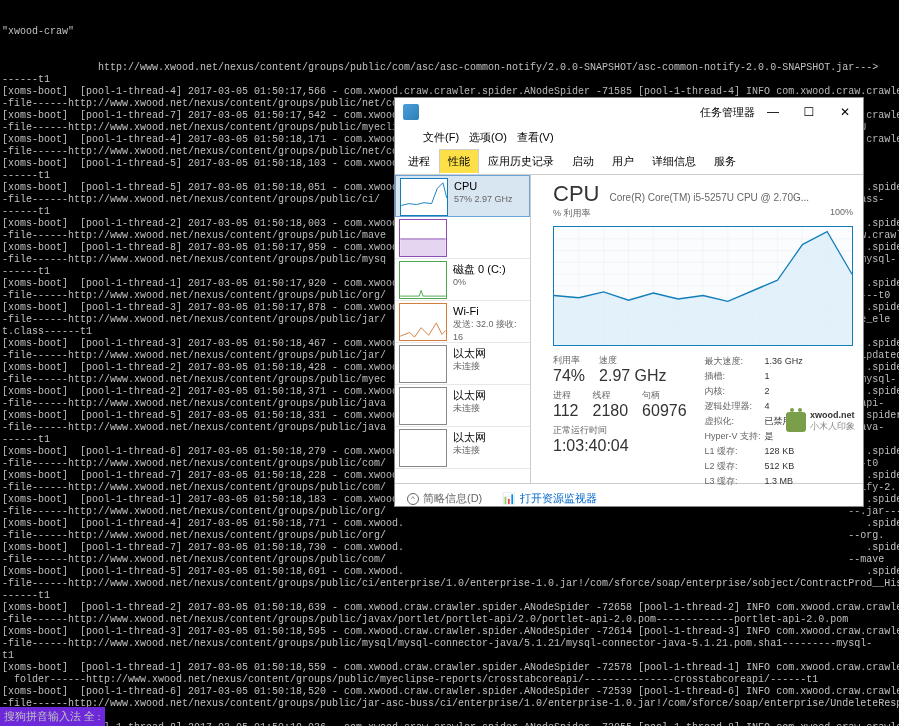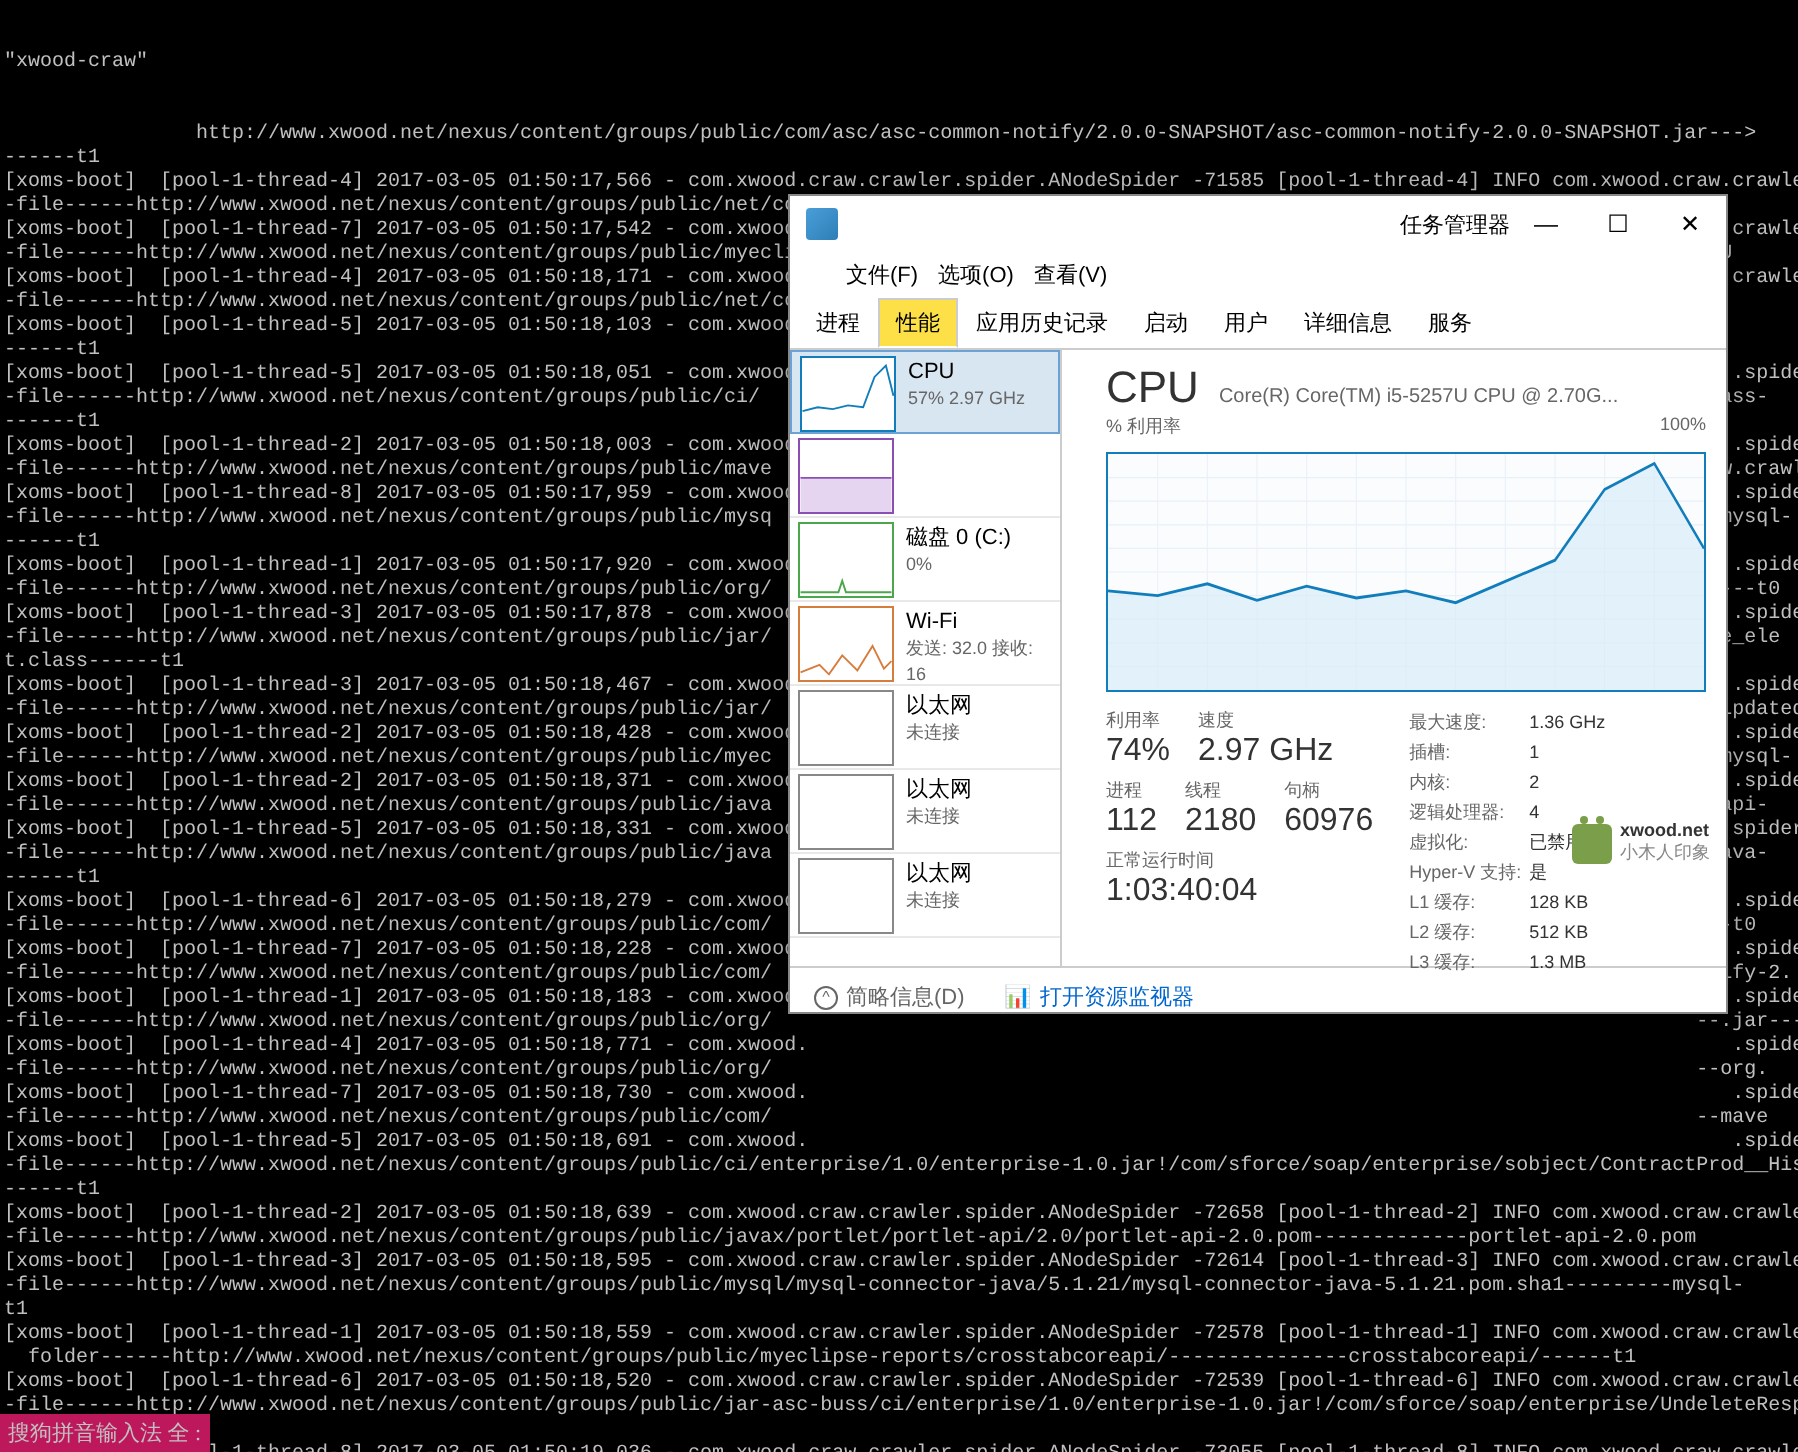--- a/index.html
+++ b/index.html
@@ -48,21 +48,21 @@
 .tm-info-col .v { color: #333; }
 .tm-uptime { margin-top: 4px; }
 .tm-footer { border-top: 1px solid #ccc; height: 30px; display: flex; align-items: center; padding: 0 12px; gap: 20px; font-size: 11px; }
 .tm-footer-link { color: #666; cursor: pointer; display: flex; align-items: center; gap: 4px; }
 .tm-footer-link.blue { color: #0066cc; }
 .tm-footer-icon { width: 12px; height: 12px; border: 1px solid #666; border-radius: 50%; display: inline-flex; align-items: center; justify-content: center; font-size: 8px; }
 .logo { position: absolute; right: 8px; bottom: 50px; font-size: 9px; color: #888; display: flex; align-items: center; gap: 4px; }
 .logo-icon { width: 20px; height: 20px; background: #7a9e4a; border-radius: 3px; position: relative; }
 .logo-icon::before { content: ''; position: absolute; top: -4px; left: 4px; width: 4px; height: 4px; background: #7a9e4a; border-radius: 50%; }
 .logo-icon::after { content: ''; position: absolute; top: -4px; right: 4px; width: 4px; height: 4px; background: #7a9e4a; border-radius: 50%; }
-.ime { position: absolute; bottom: 0; left: 0; background: #be185d; color: #c0c0c0; font-size: 11px; font-family: "Microsoft YaHei"; padding: 2px 4px; }
+.ime { position: absolute; bottom: 0; left: 0; background: #6d28d9; color: #c0c0c0; font-size: 11px; font-family: "Microsoft YaHei"; padding: 2px 4px; }
 </style>
 </head>
 <body>
 
 <div class="terminal">
   <div class="title">"xwood-craw"</div>
   <div id="term-lines"><div class="line">                http://www.xwood.net/nexus/content/groups/public/com/asc/asc-common-notify/2.0.0-SNAPSHOT/asc-common-notify-2.0.0-SNAPSHOT.jar---&gt;</div><div class="line">------t1</div><div class="line">[xoms-boot]  [pool-1-thread-4] 2017-03-05 01:50:17,566 - com.xwood.craw.crawler.spider.ANodeSpider -71585 [pool-1-thread-4] INFO com.xwood.craw.crawler.spider</div><div class="line">-file------http://www.xwood.net/nexus/content/groups/public/net/contentobjects/jnotify/0.94-2/------------------------------jnotify-0.94--</div><div class="line">[xoms-boot]  [pool-1-thread-7] 2017-03-05 01:50:17,542 - com.xwood.craw.crawler.spider.ANodeSpider -71561 [pool-1-thread-7] INFO com.xwood.craw.crawler.spider</div><div class="line">-file------http://www.xwood.net/nexus/content/groups/public/myeclipse/org.eclipse.emf.ecore/2.5.0/m2e-lastUpdated.properties-----------m2e-lastU</div><div class="line">[xoms-boot]  [pool-1-thread-4] 2017-03-05 01:50:18,171 - com.xwood.craw.crawler.spider.ANodeSpider -72190 [pool-1-thread-4] INFO com.xwood.craw.crawler.spider</div><div class="line">-file------http://www.xwood.net/nexus/content/groups/public/net/contentobjects/jnotify/0.94-2/------------------------------jnotify-0.94--</div><div class="line">[xoms-boot]  [pool-1-thread-5] 2017-03-05 01:50:18,103 - com.xwood.</div><div class="line">------t1</div><div class="line">[xoms-boot]  [pool-1-thread-5] 2017-03-05 01:50:18,051 - com.xwood.                                                                             .spider</div><div class="line">-file------http://www.xwood.net/nexus/content/groups/public/ci/                                                                             .class-</div><div class="line">------t1</div><div class="line">[xoms-boot]  [pool-1-thread-2] 2017-03-05 01:50:18,003 - com.xwood.                                                                             .spider</div><div class="line">-file------http://www.xwood.net/nexus/content/groups/public/mave                                                                             .cw.crawl</div><div class="line">[xoms-boot]  [pool-1-thread-8] 2017-03-05 01:50:17,959 - com.xwood.                                                                             .spider</div><div class="line">-file------http://www.xwood.net/nexus/content/groups/public/mysq                                                                             --mysql-</div><div class="line">------t1</div><div class="line">[xoms-boot]  [pool-1-thread-1] 2017-03-05 01:50:17,920 - com.xwood.                                                                             .spider</div><div class="line">-file------http://www.xwood.net/nexus/content/groups/public/org/                                                                             -----t0</div><div class="line">[xoms-boot]  [pool-1-thread-3] 2017-03-05 01:50:17,878 - com.xwood.                                                                             .spider</div><div class="line">-file------http://www.xwood.net/nexus/content/groups/public/jar/                                                                             nse_ele</div><div class="line">t.class------t1</div><div class="line">[xoms-boot]  [pool-1-thread-3] 2017-03-05 01:50:18,467 - com.xwood.                                                                             .spider</div><div class="line">-file------http://www.xwood.net/nexus/content/groups/public/jar/                                                                             --lpdated</div><div class="line">[xoms-boot]  [pool-1-thread-2] 2017-03-05 01:50:18,428 - com.xwood.                                                                             .spider</div><div class="line">-file------http://www.xwood.net/nexus/content/groups/public/myec                                                                             --mysql-</div><div class="line">[xoms-boot]  [pool-1-thread-2] 2017-03-05 01:50:18,371 - com.xwood.                                                                             .spider</div><div class="line">-file------http://www.xwood.net/nexus/content/groups/public/java                                                                           tet-api-</div><div class="line">[xoms-boot]  [pool-1-thread-5] 2017-03-05 01:50:18,331 - com.xwood.                                                                             spider</div><div class="line">-file------http://www.xwood.net/nexus/content/groups/public/java                                                                             -java-</div><div class="line">------t1</div><div class="line">[xoms-boot]  [pool-1-thread-6] 2017-03-05 01:50:18,279 - com.xwood.                                                                             .spider</div><div class="line">-file------http://www.xwood.net/nexus/content/groups/public/com/                                                                             ---t0</div><div class="line">[xoms-boot]  [pool-1-thread-7] 2017-03-05 01:50:18,228 - com.xwood.                                                                             .spider</div><div class="line">-file------http://www.xwood.net/nexus/content/groups/public/com/                                                                             3tify-2.</div><div class="line">[xoms-boot]  [pool-1-thread-1] 2017-03-05 01:50:18,183 - com.xwood.                                                                             .spider</div><div class="line">-file------http://www.xwood.net/nexus/content/groups/public/org/                                                                             --.jar---</div><div class="line">[xoms-boot]  [pool-1-thread-4] 2017-03-05 01:50:18,771 - com.xwood.                                                                             .spider</div><div class="line">-file------http://www.xwood.net/nexus/content/groups/public/org/                                                                             --org.</div><div class="line">[xoms-boot]  [pool-1-thread-7] 2017-03-05 01:50:18,730 - com.xwood.                                                                             .spider</div><div class="line">-file------http://www.xwood.net/nexus/content/groups/public/com/                                                                             --mave</div><div class="line">[xoms-boot]  [pool-1-thread-5] 2017-03-05 01:50:18,691 - com.xwood.                                                                             .spider</div><div class="line">-file------http://www.xwood.net/nexus/content/groups/public/ci/enterprise/1.0/enterprise-1.0.jar!/com/sforce/soap/enterprise/sobject/ContractProd__History.cla</div><div class="line">------t1</div><div class="line">[xoms-boot]  [pool-1-thread-2] 2017-03-05 01:50:18,639 - com.xwood.craw.crawler.spider.ANodeSpider -72658 [pool-1-thread-2] INFO com.xwood.craw.crawler.spider</div><div class="line">-file------http://www.xwood.net/nexus/content/groups/public/javax/portlet/portlet-api/2.0/portlet-api-2.0.pom-------------portlet-api-2.0.pom</div><div class="line">[xoms-boot]  [pool-1-thread-3] 2017-03-05 01:50:18,595 - com.xwood.craw.crawler.spider.ANodeSpider -72614 [pool-1-thread-3] INFO com.xwood.craw.crawler.spider</div><div class="line">-file------http://www.xwood.net/nexus/content/groups/public/mysql/mysql-connector-java/5.1.21/mysql-connector-java-5.1.21.pom.sha1---------mysql-</div><div class="line">t1</div><div class="line">[xoms-boot]  [pool-1-thread-1] 2017-03-05 01:50:18,559 - com.xwood.craw.crawler.spider.ANodeSpider -72578 [pool-1-thread-1] INFO com.xwood.craw.crawler.spider</div><div class="line">  folder------http://www.xwood.net/nexus/content/groups/public/myeclipse-reports/crosstabcoreapi/---------------crosstabcoreapi/------t1</div><div class="line">[xoms-boot]  [pool-1-thread-6] 2017-03-05 01:50:18,520 - com.xwood.craw.crawler.spider.ANodeSpider -72539 [pool-1-thread-6] INFO com.xwood.craw.crawler.spider</div><div class="line">-file------http://www.xwood.net/nexus/content/groups/public/jar-asc-buss/ci/enterprise/1.0/enterprise-1.0.jar!/com/sforce/soap/enterprise/UndeleteResponse_ele</div><div class="line">java------t1</div><div class="line">[xoms-boot]  [pool-1-thread-8] 2017-03-05 01:50:19,036 - com.xwood.craw.crawler.spider.ANodeSpider -73055 [pool-1-thread-8] INFO com.xwood.craw.crawler.spider</div></div>
 </div>
 
 <div class="taskmgr">

